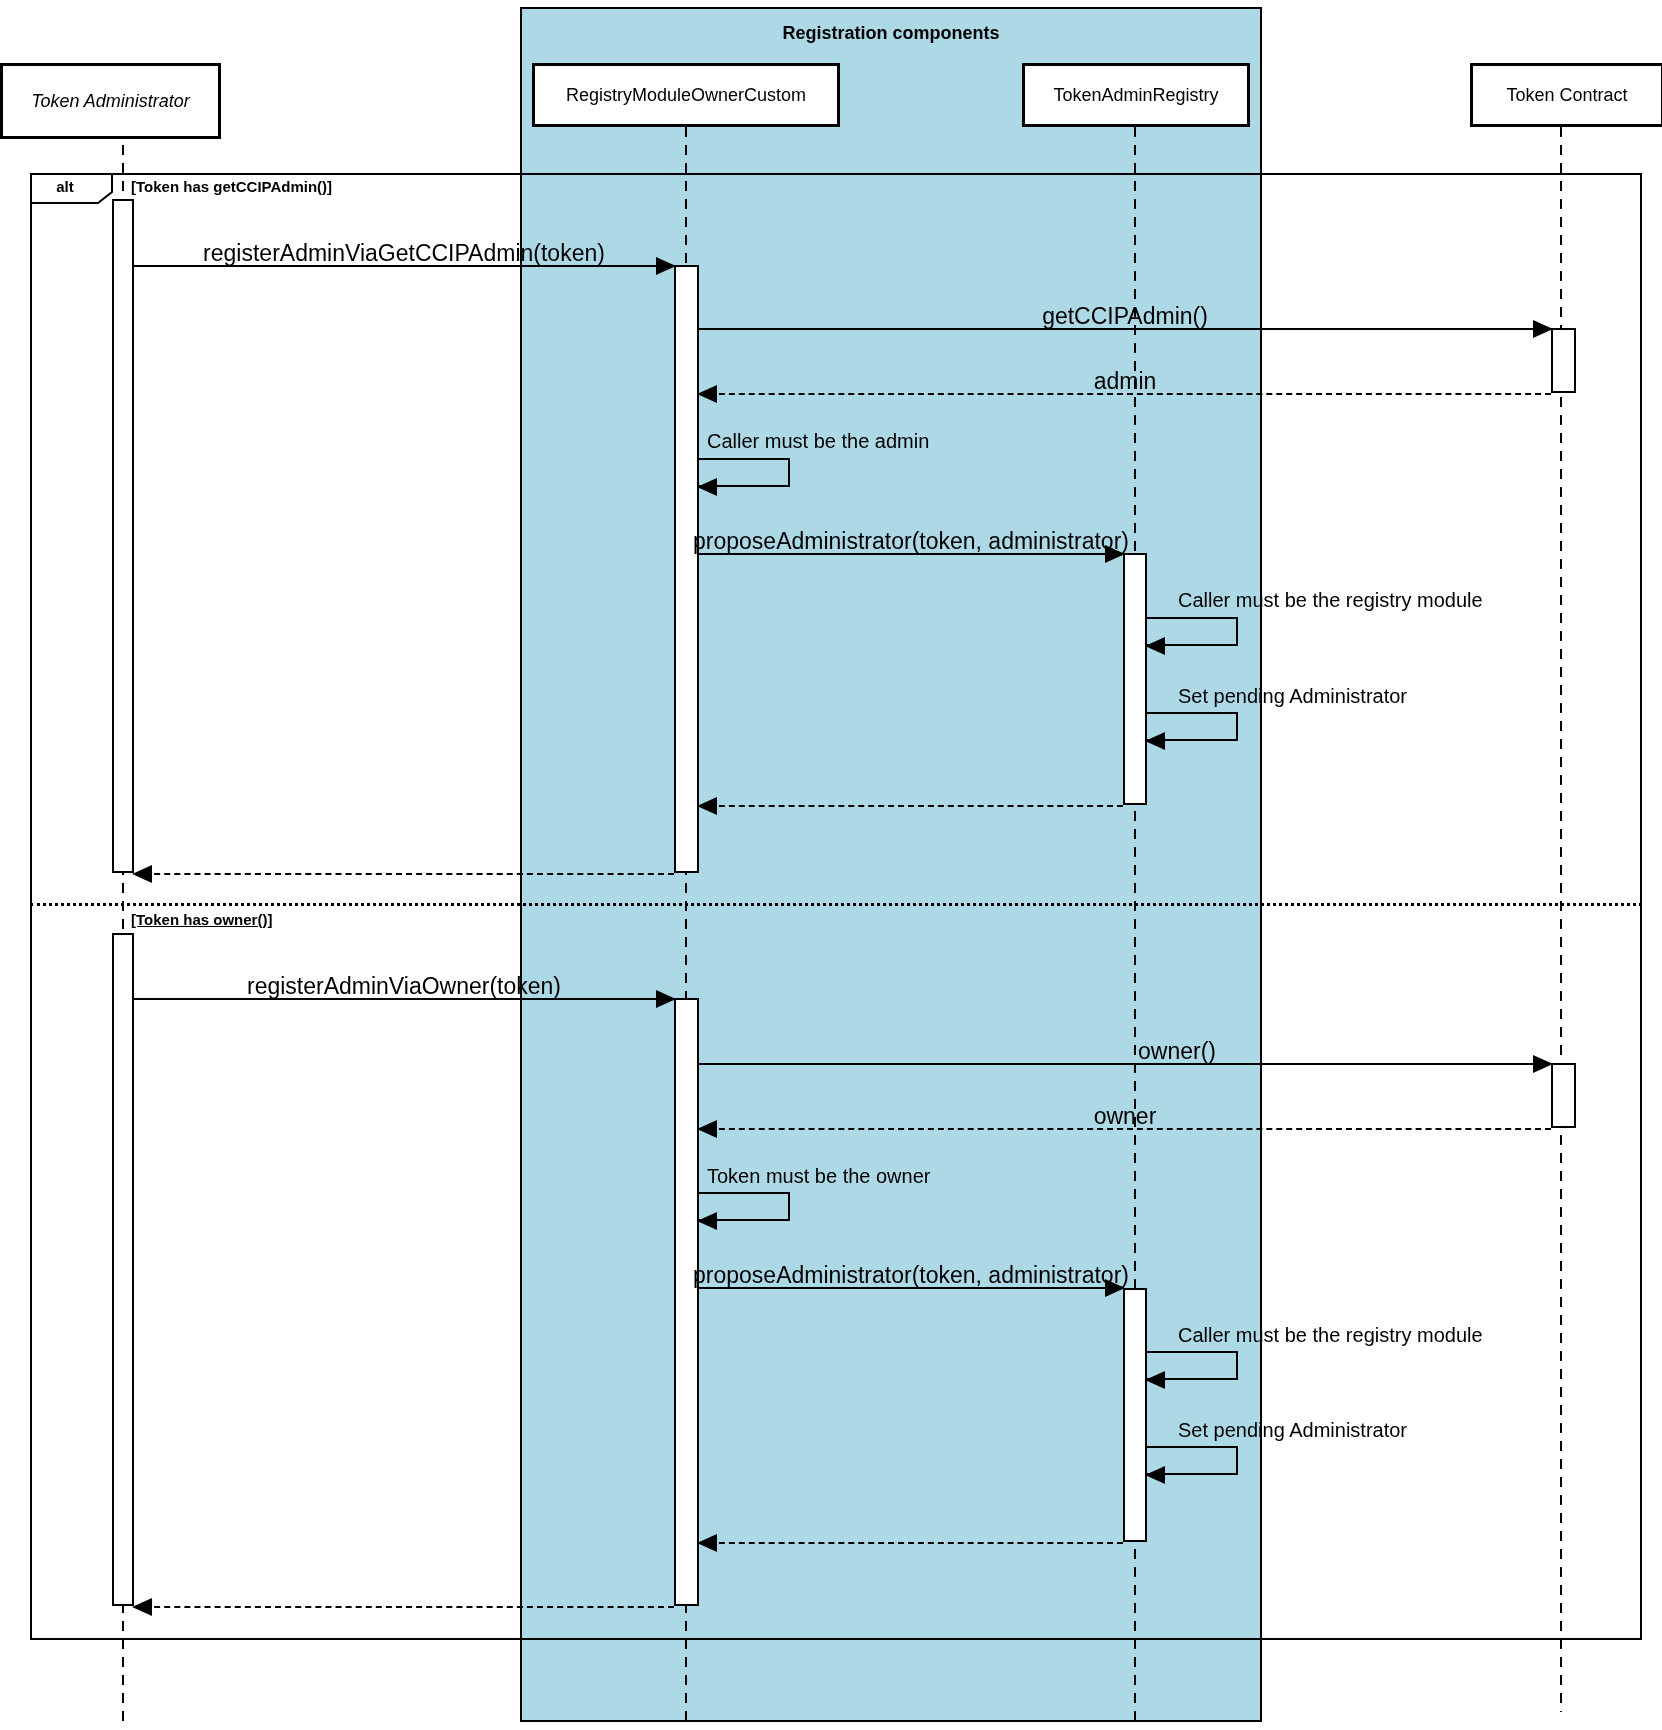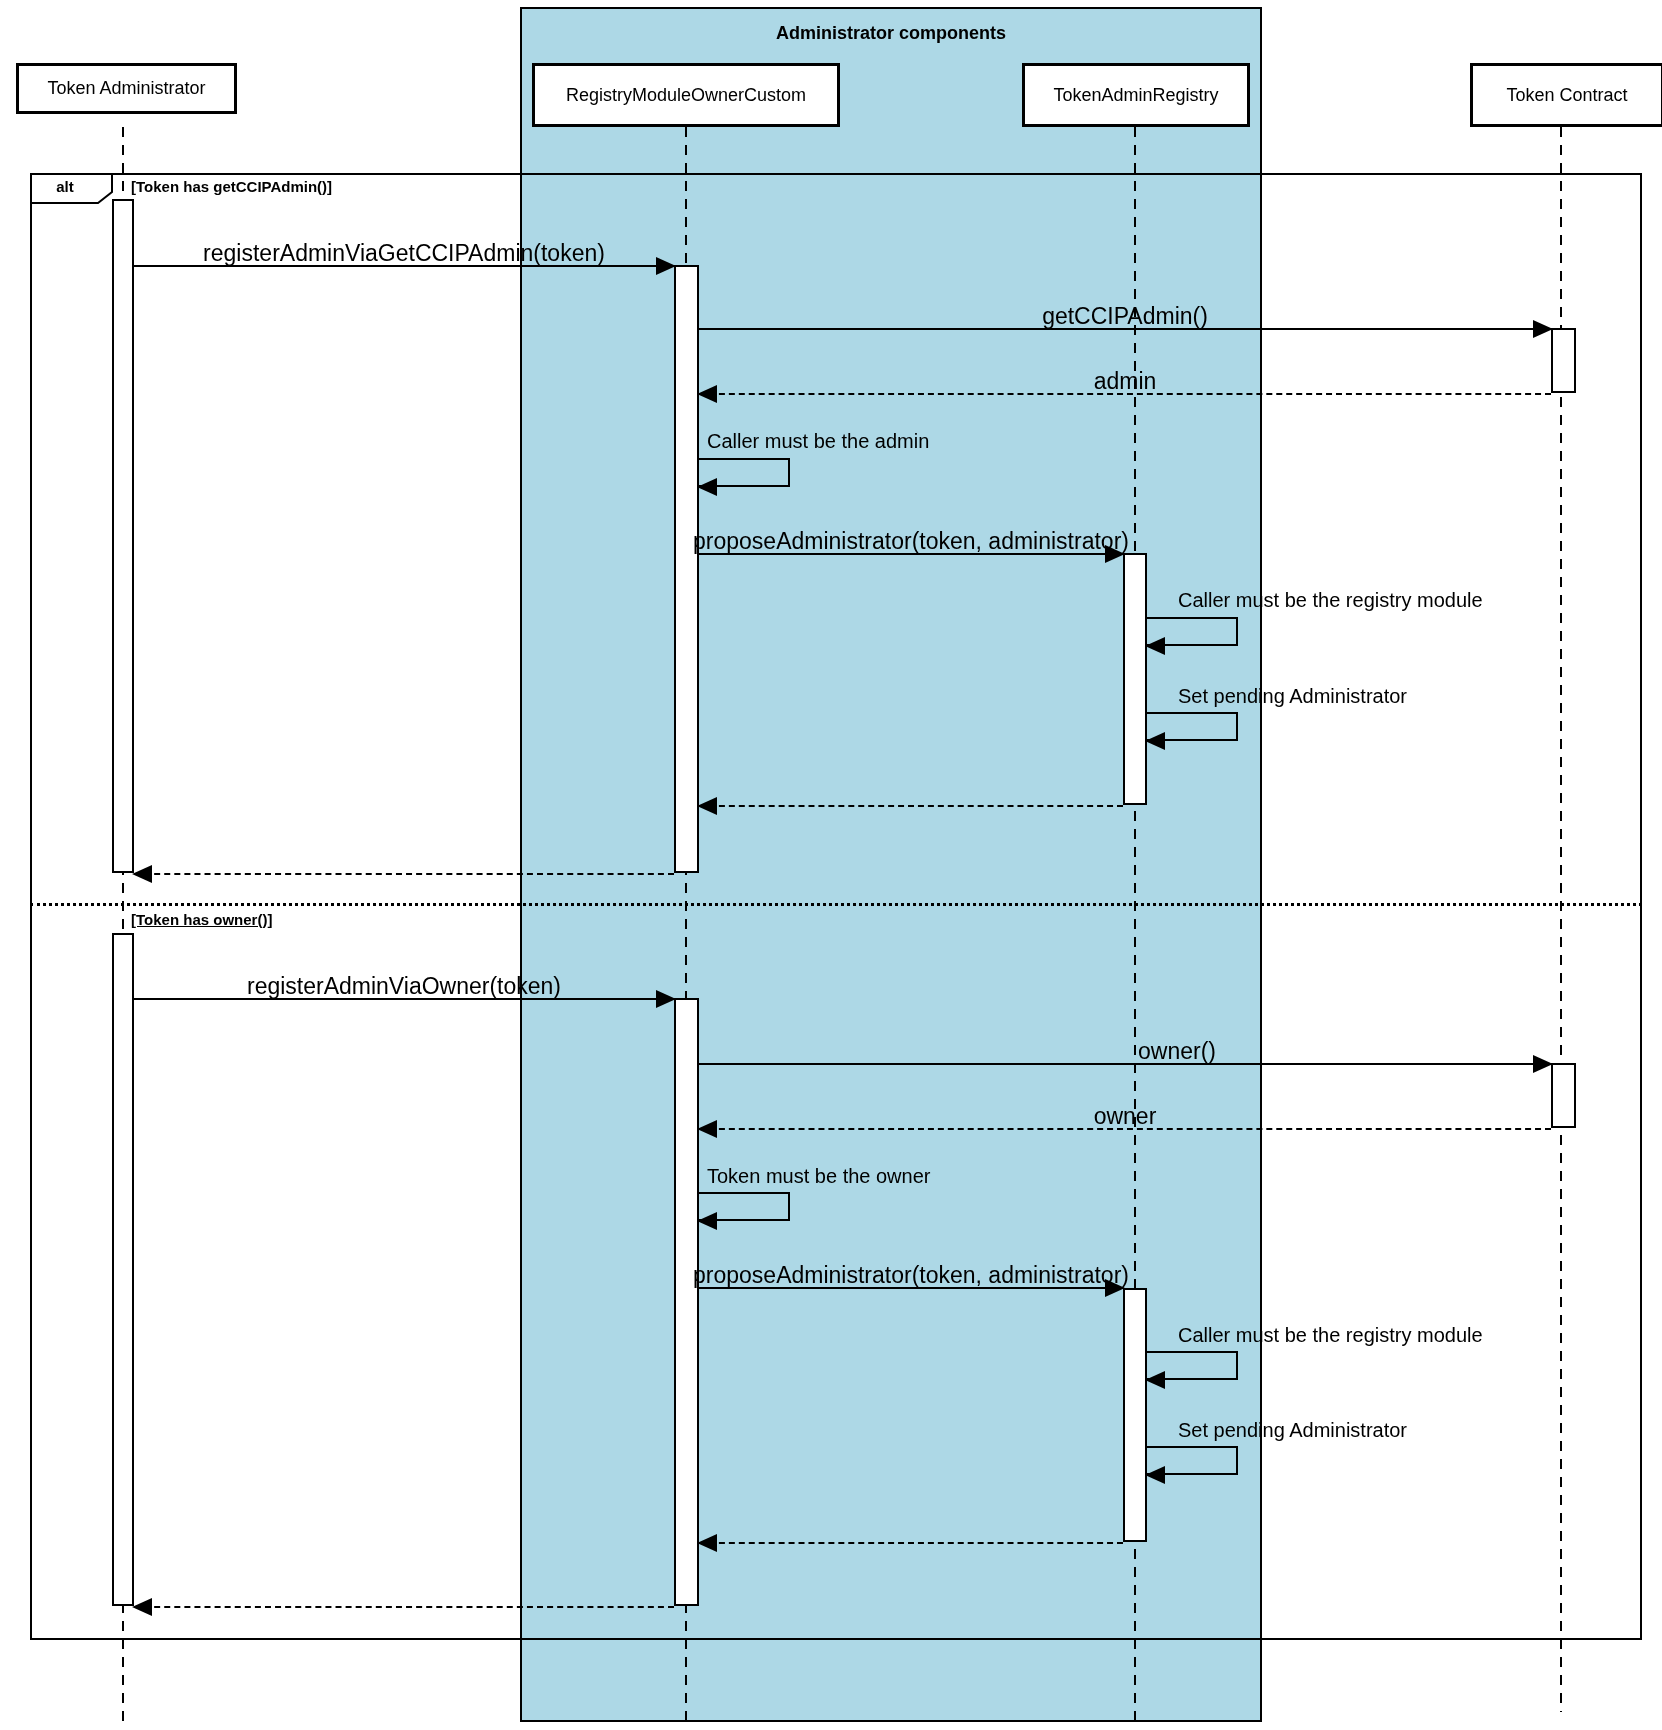--- a/index.html
+++ b/index.html
@@ -26,37 +26,37 @@
   .ah-l{width:0;height:0;border-top:9px solid transparent;border-bottom:9px solid transparent;border-right:20px solid var(--stroke,#000); position:absolute; left:-2px; top:-10px;}
   .loop-ah{width:0;height:0;border-top:9px solid transparent;border-bottom:9px solid transparent;border-right:20px solid var(--stroke,#000); position:absolute; left:-2px; bottom:-11px;}
   .alt-pentagon{z-index:6;}
 </style>
 </head>
 <body>
 
 <div class="stage">
 
   <div class="abs group-box" style="left:520px;top:7px;width:742px;height:1715px;"></div>
-  <div class="abs group-title" style="left:520px;top:23px;width:742px;">Administrator components</div>
+  <div class="abs group-title" style="left:520px;top:23px;width:742px;">Registration components</div>
 
   <div class="abs lifeline" style="left:122px;top:127px;height:1595px;"></div>
   <div class="abs lifeline" style="left:685px;top:127px;height:1595px;"></div>
   <div class="abs lifeline" style="left:1134px;top:127px;height:1595px;"></div>
   <div class="abs lifeline" style="left:1560px;top:127px;height:1585px;"></div>
 
   <div class="abs frame" style="left:30px;top:173px;width:1612px;height:1467px;"></div>
   <svg class="abs alt-pentagon" style="left:30px;top:173px;" width="84" height="32" viewBox="0 0 84 32">
     <path d="M1,1 H82 V19 L68,30 H1 Z" fill="#fff" stroke="#000" stroke-width="2"></path>
   </svg>
   <div class="abs frame-label" style="left:30px;top:178px;width:70px;">alt</div>
   <div class="abs guard" style="left:131px;top:178px;">[Token has getCCIPAdmin()]</div>
   <div class="abs divider" style="left:30px;top:903px;width:1612px;"></div>
   <div class="abs guard" style="left:131px;top:911px;text-decoration:underline;">[Token has owner()]</div>
 
-  <div class="abs pbox" style="left:16px;top:63px;width:221px;height:51px;">
+  <div class="abs pbox" style="left:0;top:63px;width:221px;height:76px;font-style:italic;">
     <span>Token Administrator</span>
   </div>
   <div class="abs pbox" style="left:532px;top:63px;width:308px;height:64px;text-align:right;">
     <span>RegistryModuleOwnerCustom</span>
   </div>
   <div class="abs pbox" style="left:1022px;top:63px;width:228px;height:64px;">
     <span>TokenAdminRegistry</span>
   </div>
   <div class="abs pbox" style="left:1470px;top:63px;width:194px;height:64px;">
     <span>Token Contract</span>

